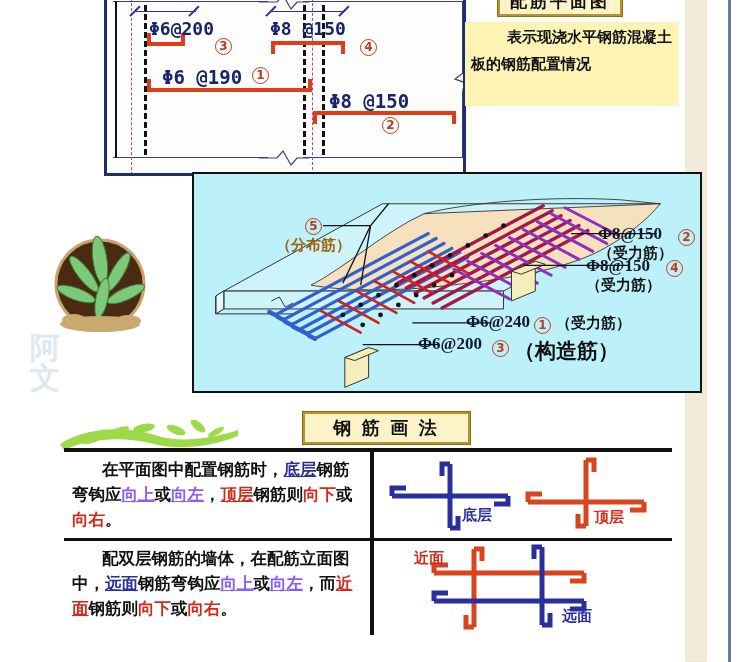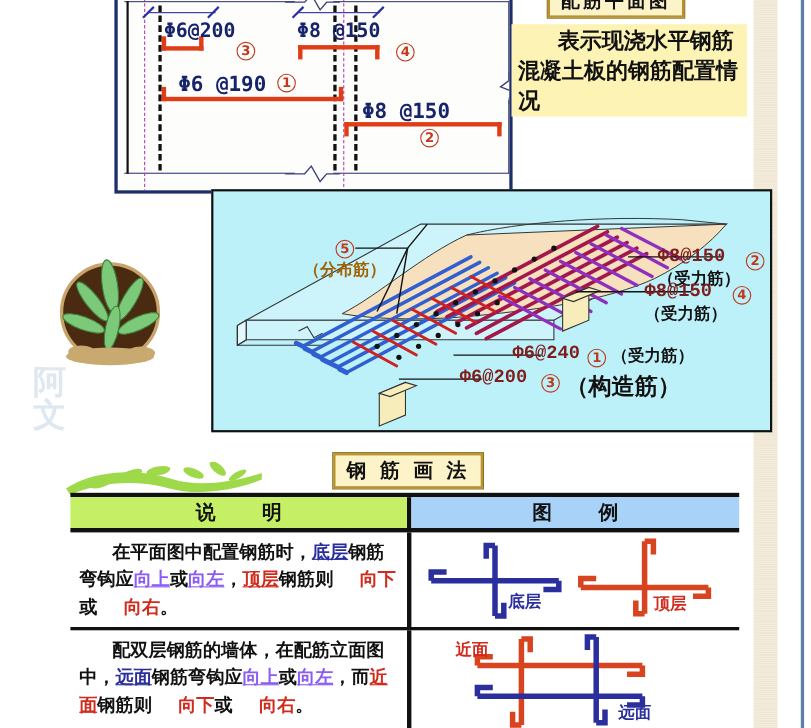--- a/index.html
+++ b/index.html
@@ -126,40 +126,40 @@
     width: 124px; height: 30px; line-height: 27px;
     font-size: 17px;
   }
 
   
   .note-yellow {
     position: absolute; left: 381px; top: 22px;
     width: 214px; height: 84px;
     background: #fdf3b4;
     color: #111;
-    font-size: 20px; line-height: 27px;
+    font-size: 15px; line-height: 27px;
     font-weight: 700;
     font-family: "DejaVu Serif", "Liberation Serif", serif;
     padding: 2px 4px 0 6px;
     text-indent: 36px;
   }
 
   
   .iso-panel {
     position: absolute; left: 108px; top: 172px;
     width: 510px; height: 221px;
     background: #bdf1f9;
     border: 2px solid #111;
   }
   .iso-svg { position: absolute; inset: 0; }
 
   .iso-label {
     position: absolute;
-    color: #7f1d1d; font-weight: 700;
-    font-family: Liberation Mono, monospace;
+    color: #0f172a; font-weight: 700;
+    font-family: Liberation Serif, serif;
     white-space: nowrap;
   }
   .iso-cn {
     position: absolute;
     color: #111; font-weight: 700;
     font-family: "DejaVu Serif", "Liberation Serif", serif;
     white-space: nowrap;
   }
 
   
@@ -175,22 +175,23 @@
   }
 
   
   .slide-bot {
     position: absolute; left: 0px; top: 400px;
     width: 680px; height: 262px;
     background: #ffffff;
   }
   .plaque-gf {
     left: 303px; top: 12px;
-    width: 136px; height: 32px; line-height: 29px;
+    width: 167px; height: 32px; line-height: 29px;
     font-size: 18px;
+    font-family: Liberation Serif, serif;
   }
   .leaf-deco {
     position: absolute; left: 58px; top: 420px;
     width: 190px; height: 38px;
   }
 
   .tbl {
     position: absolute; left: 64px; top: 448px;
     width: 608px; height: 214px;
     border-top: 4px solid #111;
@@ -213,21 +214,21 @@
     width: 306px; padding: 5px 6px 4px 8px;
     font-size: 16.5px; line-height: 25px; font-weight: 700;
     color: #111; text-indent: 30px;
     font-family: "DejaVu Serif", "Liberation Serif", serif;
   }
   .td-gap { width: 4px; background: #111; }
   .td-fig { flex: 1; position: relative; }
   .u-blue { color: #2b2f9e; text-decoration: underline; }
   .u-red  { color: #d02b1c; text-decoration: underline; }
   .c-blue { color: #8b5cf6; text-decoration: underline; }
-  .c-red  { color: #d02b1c; margin-left: 24px; }
+  .c-red  { color: #d02b1c; }
 
   .fig-cap {
     position: absolute; font-size: 15px; font-weight: 700;
     font-family: "DejaVu Serif", "Liberation Serif", serif;
   }
 </style>
 </head>
 <body>
 
 <div id="page">
@@ -468,25 +469,20 @@
         <ellipse cx="140" cy="6" rx="9" ry="4" transform="rotate(40 140 6)"></ellipse>
         <ellipse cx="158" cy="12" rx="9" ry="3" transform="rotate(-30 158 12)"></ellipse>
         <ellipse cx="34" cy="20" rx="10" ry="3" transform="rotate(-16 34 20)"></ellipse>
       </g>
     </svg>
   </div>
 
   <div class="plaque plaque-gf" style="position:absolute; left:303px; top:412px;">钢 筋 画 法</div>
 
   <div class="tbl">
-    <div class="tbl-hdr">
-      <div class="th th-desc">说 明</div>
-      <div class="th-gap"></div>
-      <div class="th th-fig">图 例</div>
-    </div>
 
     <div class="tbl-row">
       <div class="td-desc" id="r0desc"><span>在平面图中配置钢筋时，</span><span class="u-blue">底层</span><span>钢筋弯钩应</span><span class="c-blue">向上</span><span>或</span><span class="c-blue">向左</span><span>，</span><span class="u-red">顶层</span><span>钢筋则</span><span class="c-red">向下</span><span>或</span><span class="c-red">向右</span><span>。</span></div>
       <div class="td-gap"></div>
       <div class="td-fig" style="height:86px;">
         <svg viewBox="0 0 290 86" width="100%" height="86">
 
           <g stroke="#2b2f9e" stroke-width="5" fill="none" stroke-linecap="butt">
             <line x1="14" y1="44" x2="130" y2="44"></line>
             <line x1="72" y1="12" x2="72" y2="76"></line>

